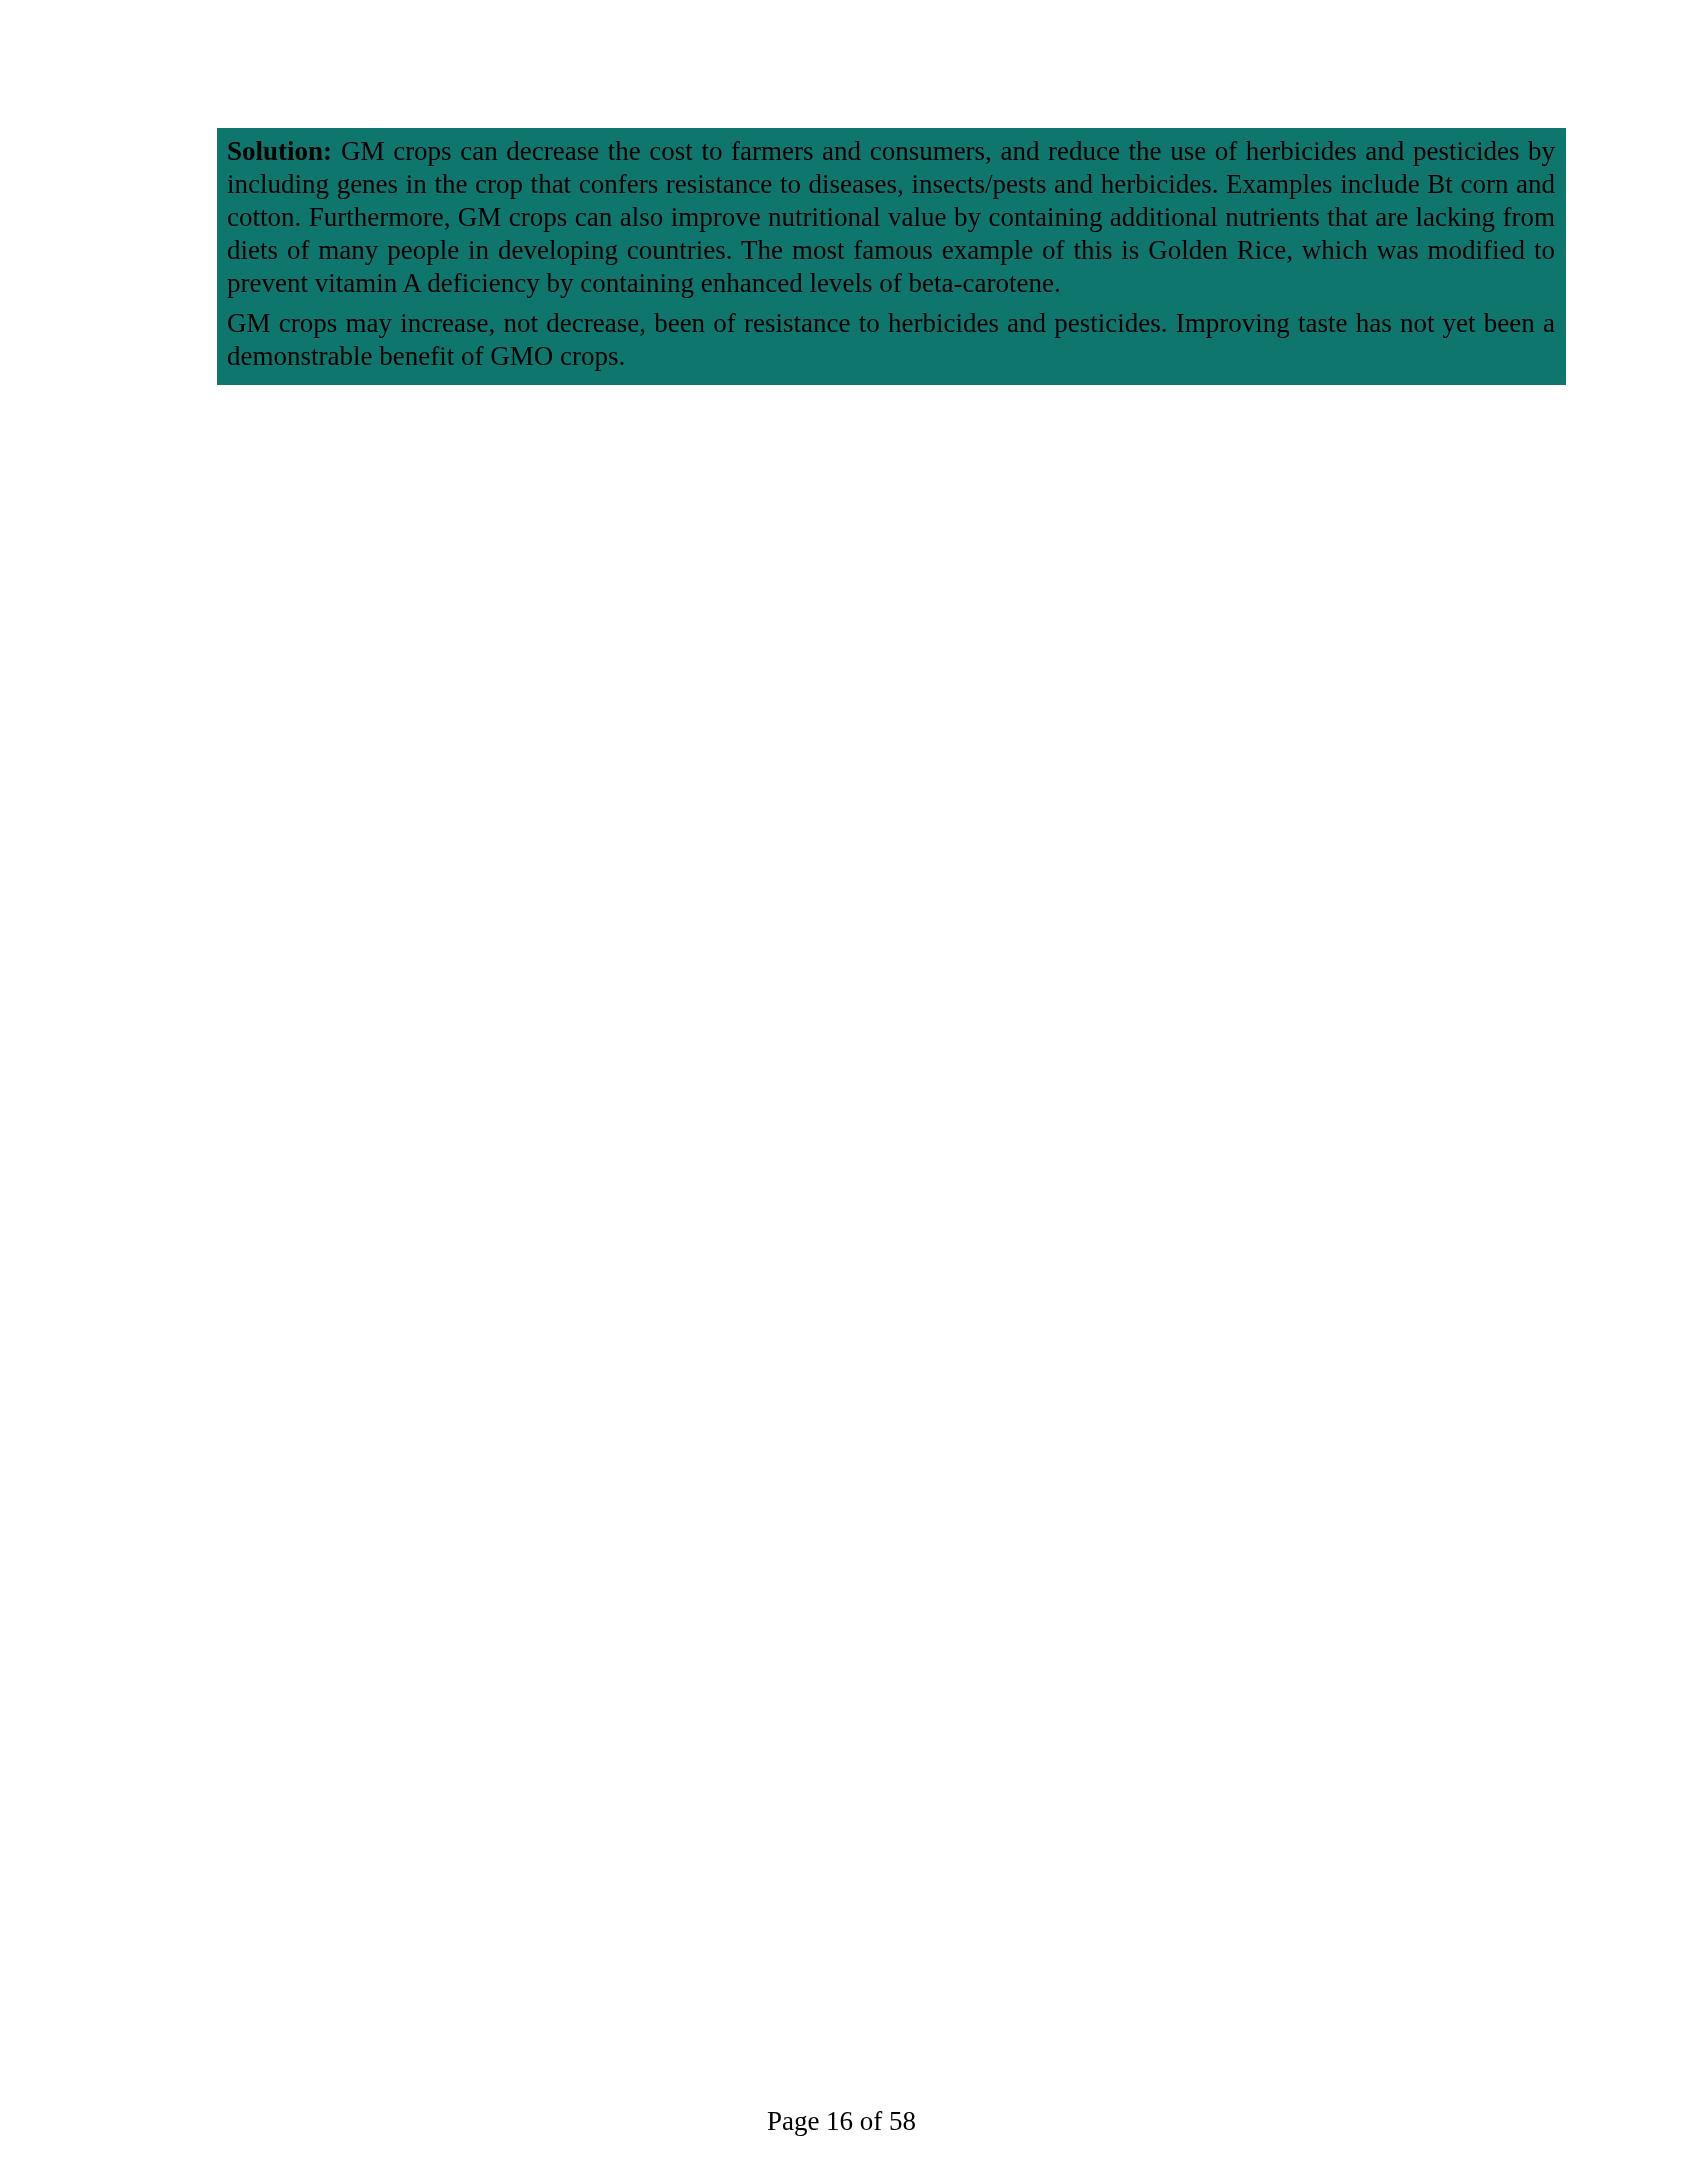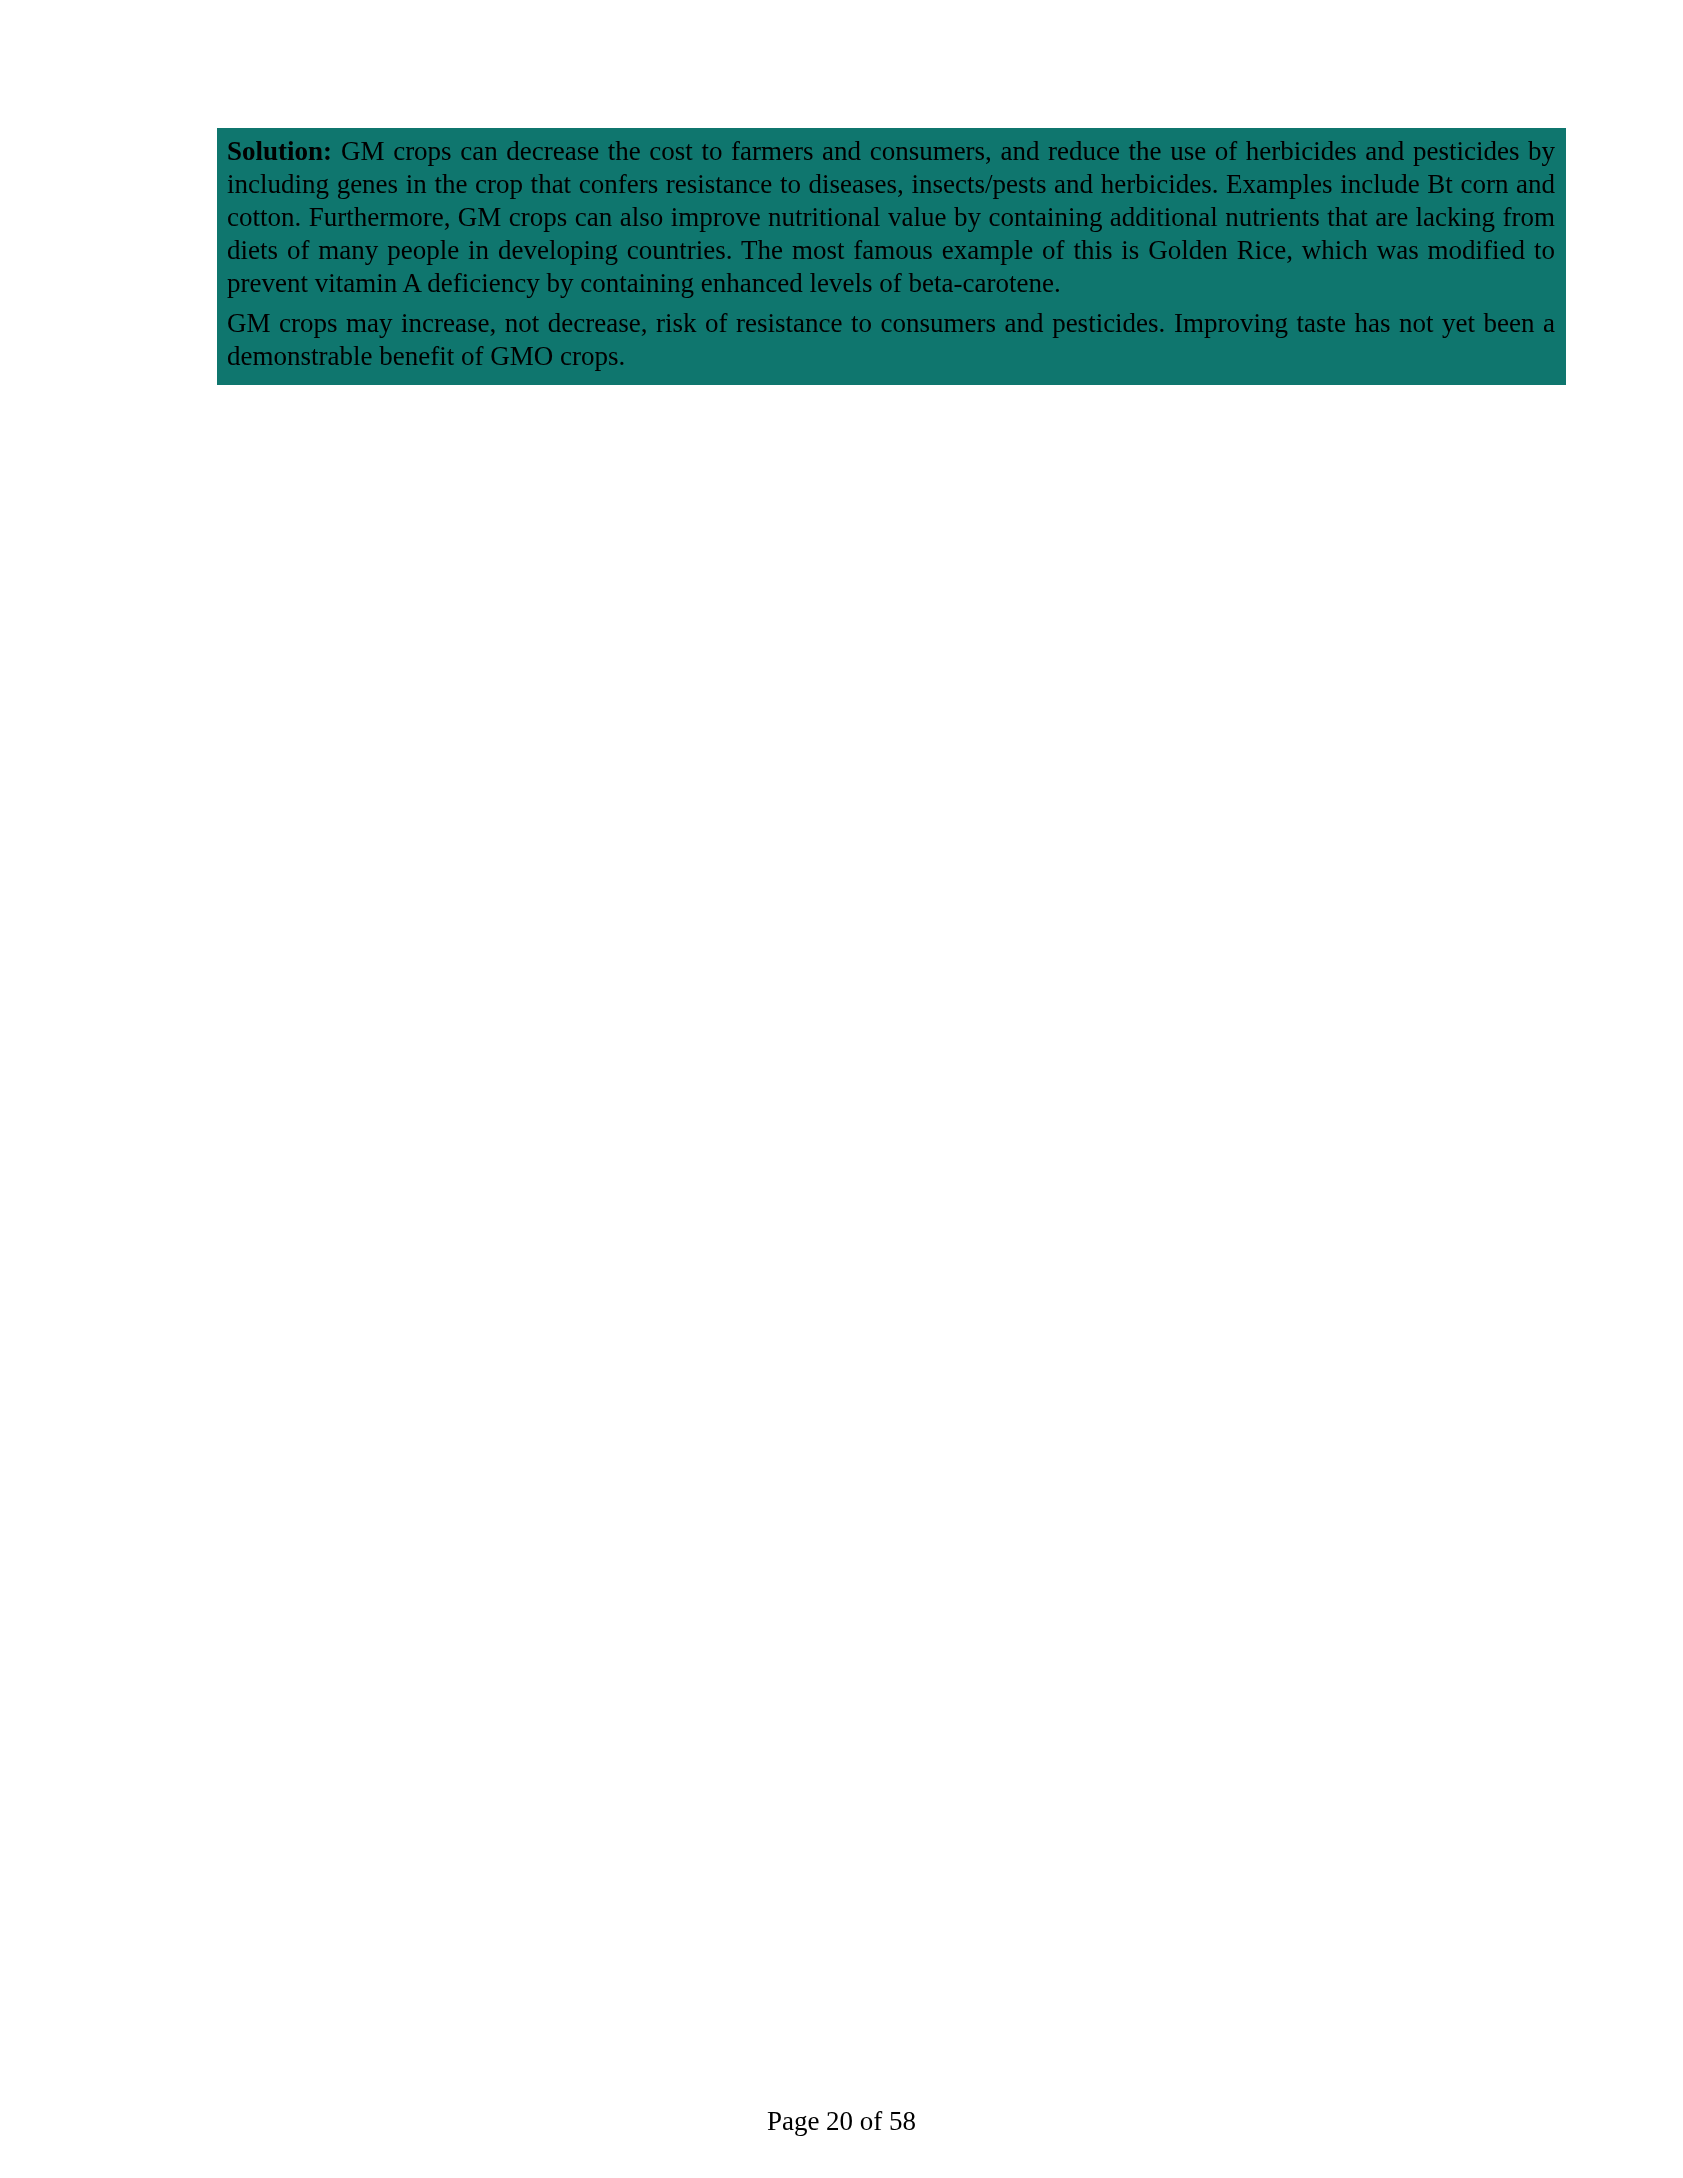--- a/index.html
+++ b/index.html
@@ -55,20 +55,20 @@
 <body style="background: rgb(255, 255, 255);">
 
 <div class="page">
 
   <div class="solution-box" style="background-color: #0f766e;">
 
     <p class="para">
       <span class="solution-label">Solution:</span><span>GM crops can decrease the cost to farmers and consumers, and reduce the use of herbicides and pesticides by including genes in the crop that confers resistance to diseases, insects/pests and herbicides. Examples include Bt corn and cotton. Furthermore, GM crops can also improve nutritional value by containing additional nutrients that are lacking from diets of many people in developing countries. The most famous example of this is Golden Rice, which was modified to prevent vitamin A deficiency by containing enhanced levels of beta-carotene.</span>
     </p>
 
-    <p class="para">GM crops may increase, not decrease, risk of resistance to consumers and pesticides. Improving taste has not yet been a demonstrable benefit of GMO crops.</p>
+    <p class="para">GM crops may increase, not decrease, been of resistance to herbicides and pesticides. Improving taste has not yet been a demonstrable benefit of GMO crops.</p>
 
   </div>
 
-  <div class="footer">Page 20 of 58</div>
+  <div class="footer">Page 16 of 58</div>
 
 </div>
 
 
 </body></html>

